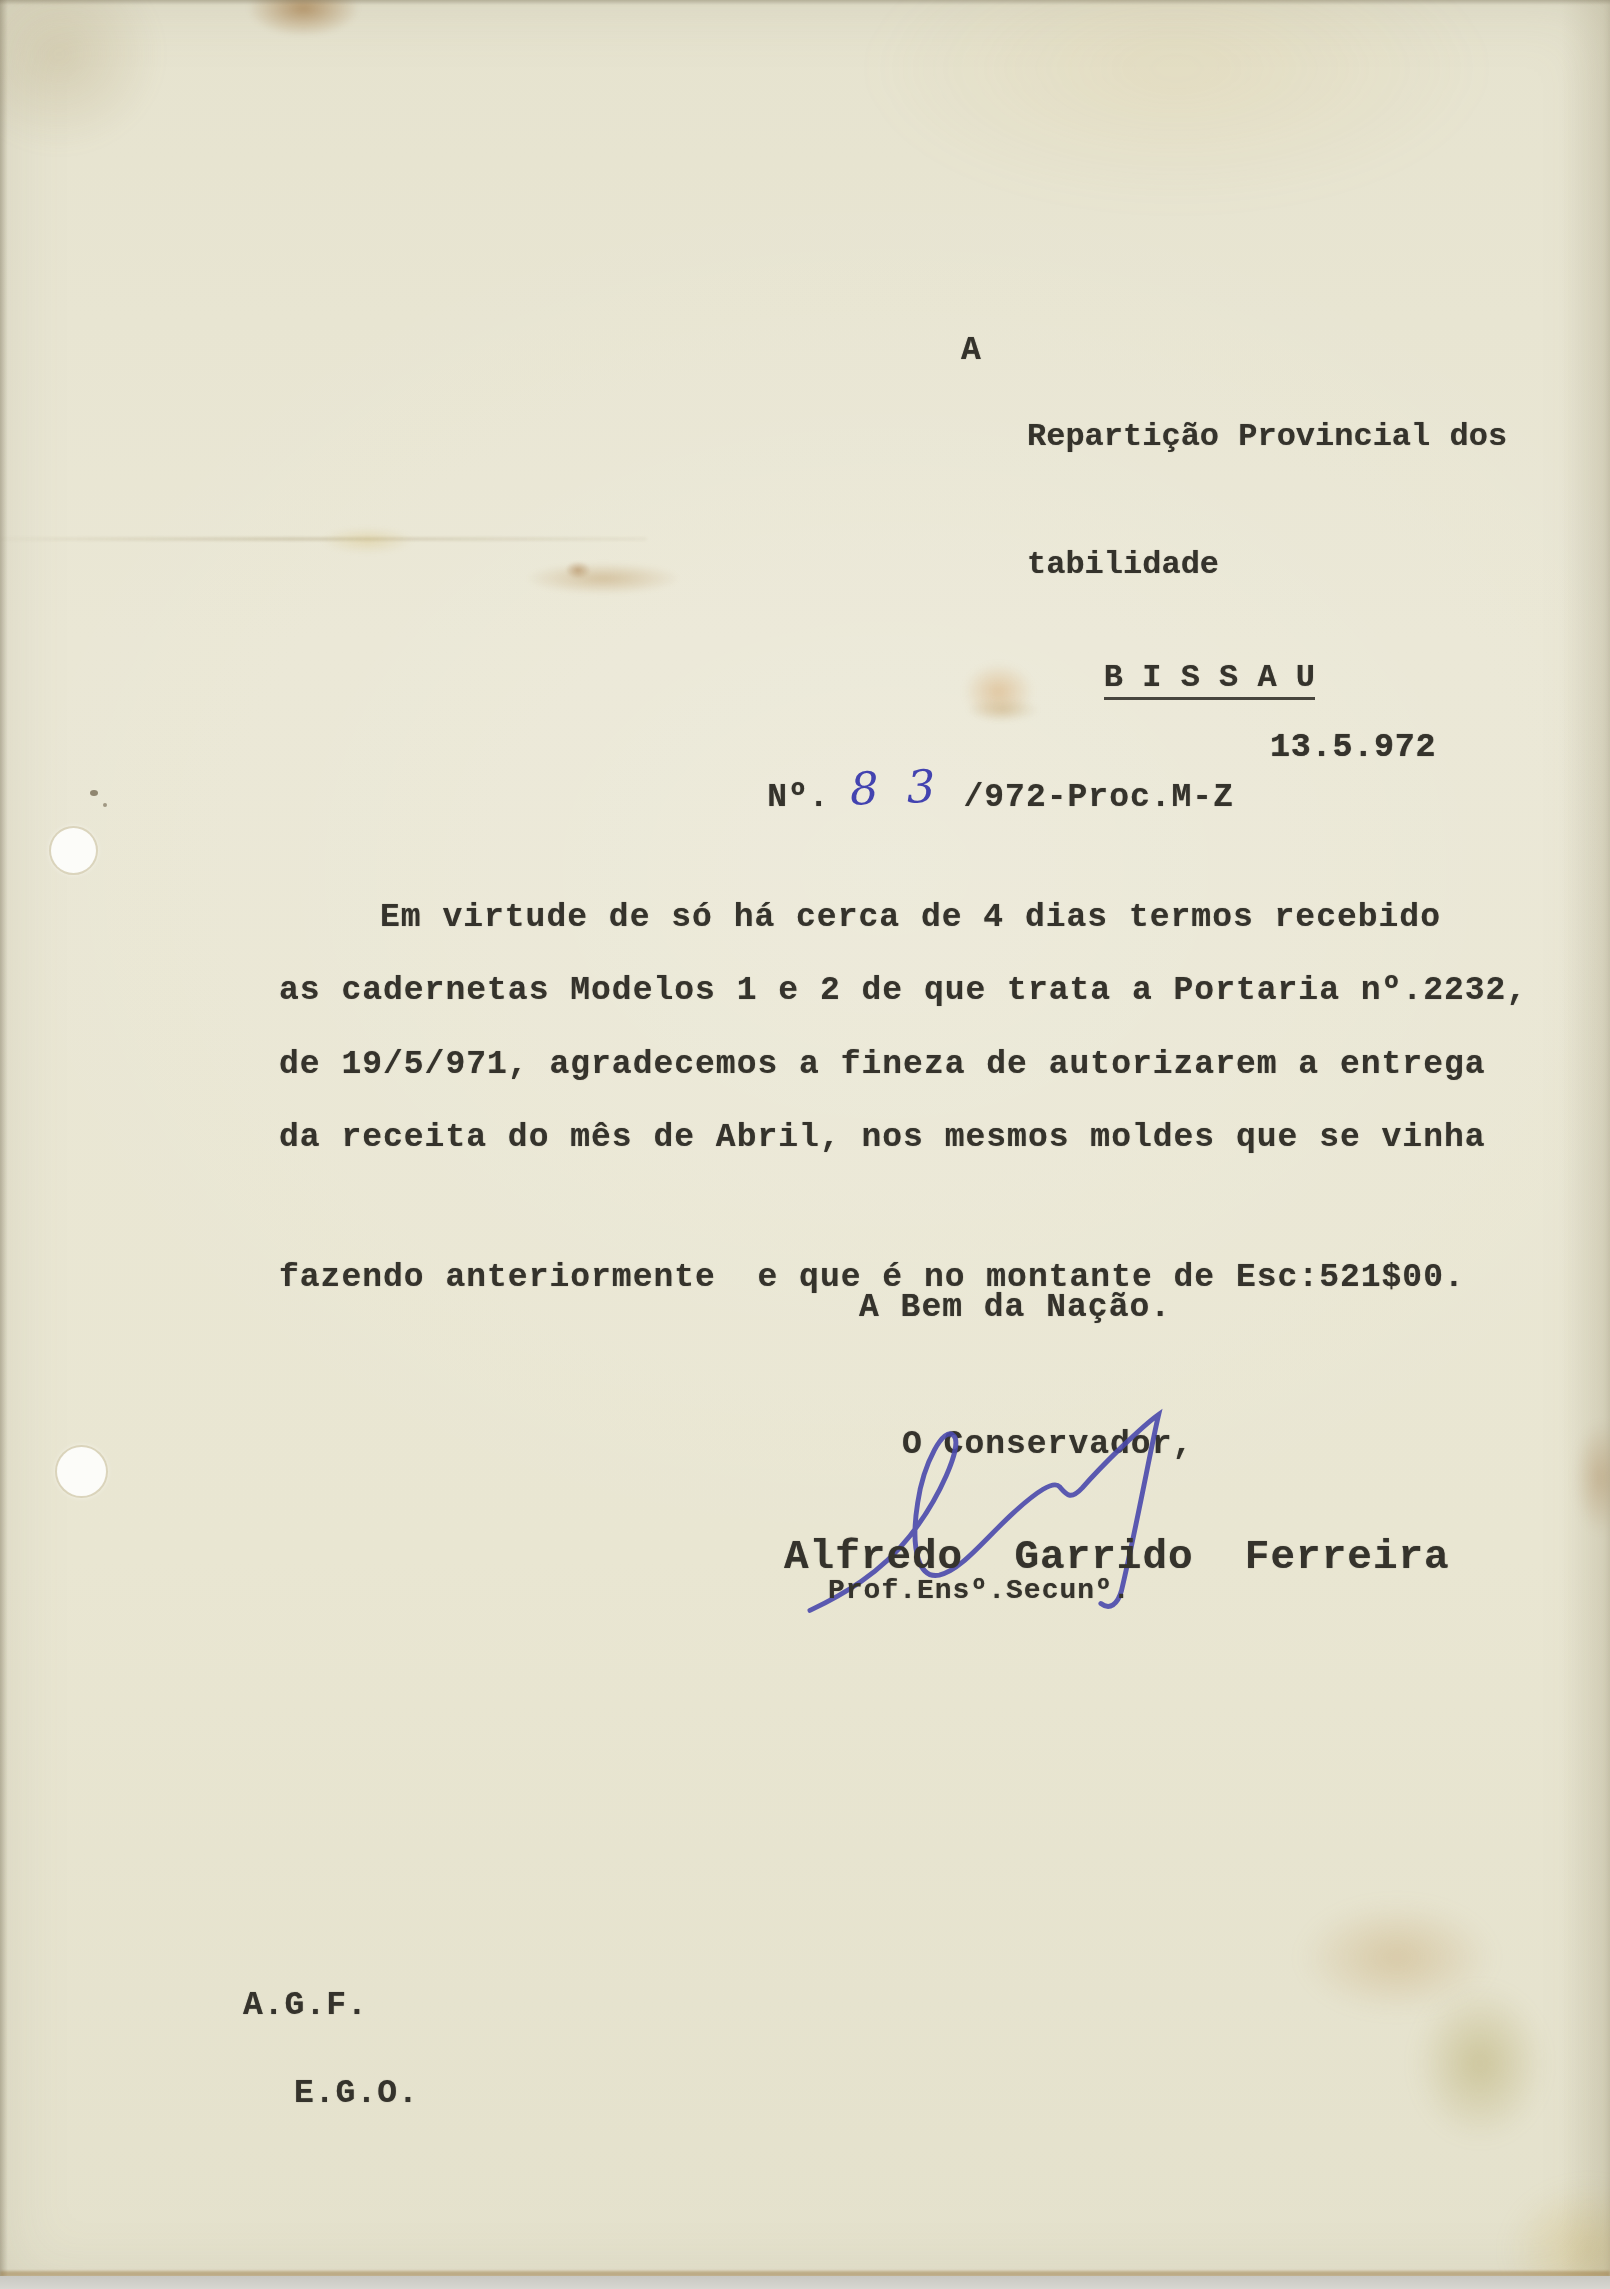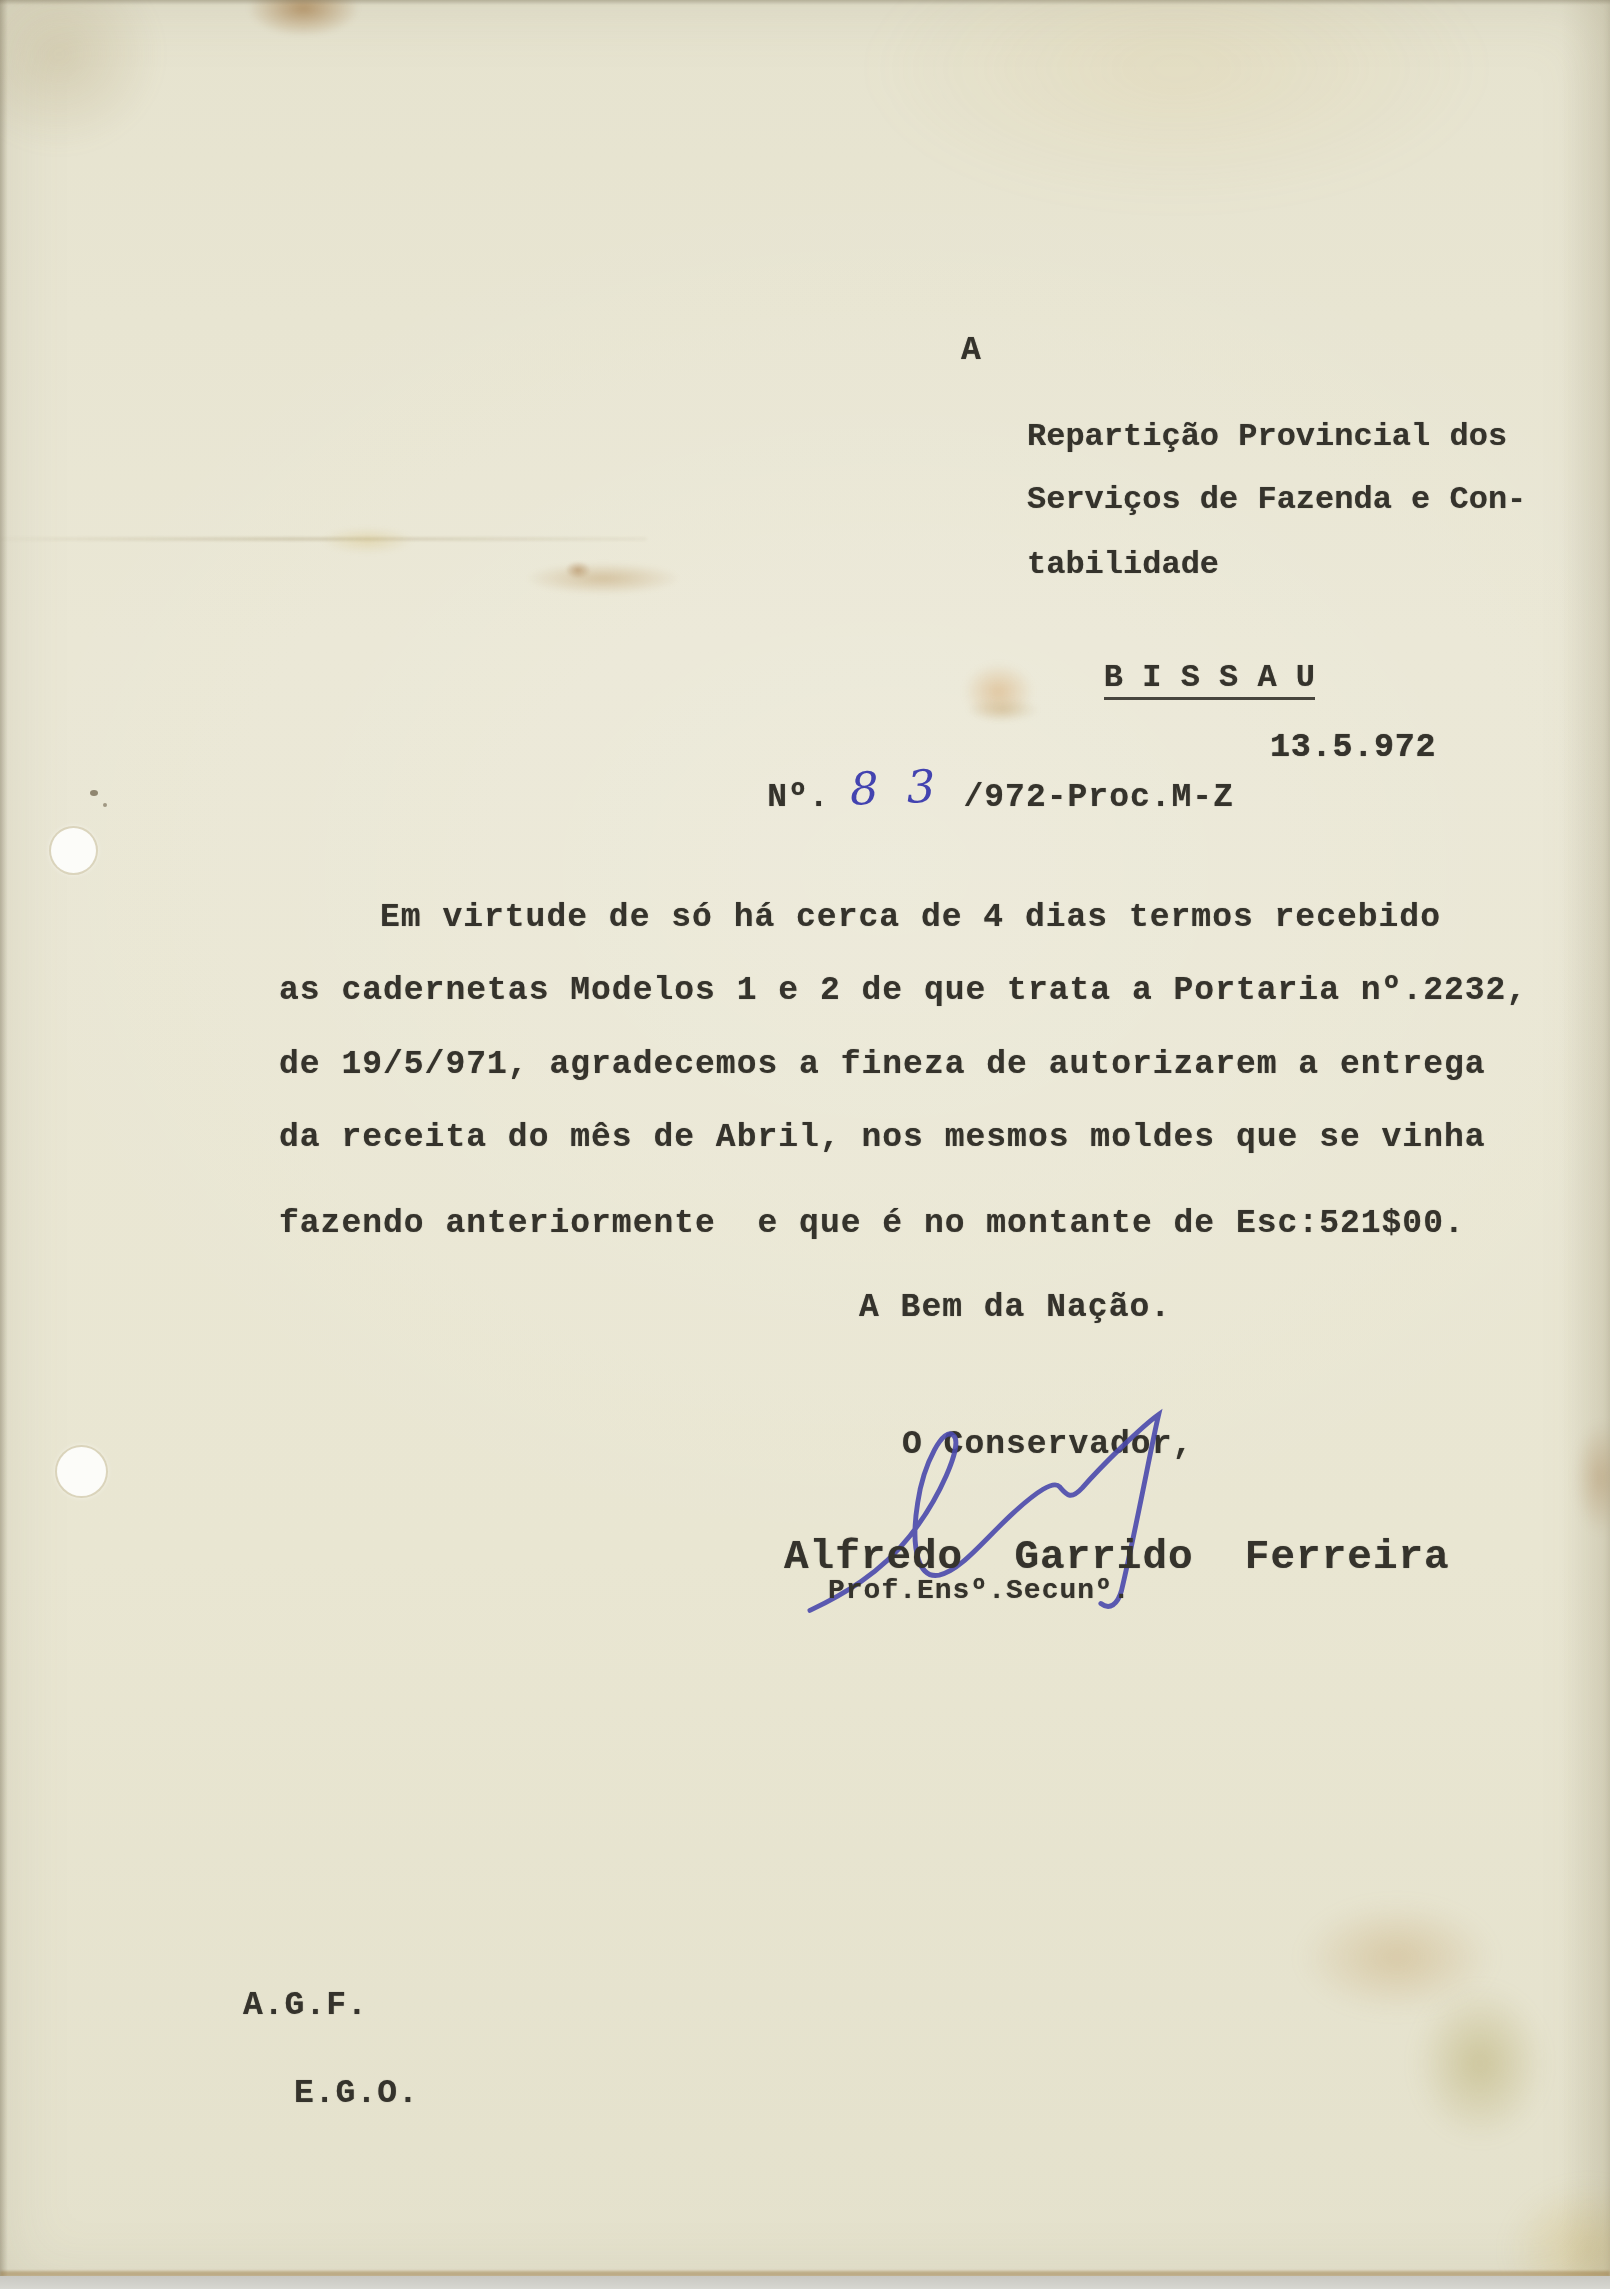--- a/index.html
+++ b/index.html
@@ -78,37 +78,36 @@
   <div class="edge" style="left:0; top:0; width:1610px; height:4.9px; background:linear-gradient(180deg, rgba(110,100,75,0.28), rgba(110,100,75,0));"></div>
   <div class="edge" style="left:0; top:2271px; width:1610px; height:5.9px; background:rgba(150,115,60,0.45); filter:blur(1px);"></div>
   <div class="edge" style="left:0; top:2276px; width:1610px; height:13.7px; background:linear-gradient(180deg, #c9c8c2, #d8d8d2);"></div>
 
   <div class="hole" style="left:51px; top:828px; width:45px; height:45px;"></div>
   <div class="hole" style="left:57px; top:1447px; width:49px; height:49px;"></div>
 
   <div class="tw" style="left:961px; top:333px;">A</div>
 
   <div class="tw hdr" style="left:1027px; top:419px;">Repartição Provincial dos</div>
-  <div class="tw hdr" style="left:1027px; top:482px;">Serviços de Fazenda e Con-</div>
   <div class="tw hdr" style="left:1027px; top:547px;">tabilidade</div>
 
   <div class="tw hdr" style="left:1027px; top:625px;">
     <span class="city-underline">B I S S A U</span>
   </div>
 
   <div class="tw" style="left:684px; top:730px;">
     <span>Nº. </span><span class="pen">8 3</span><span> /972-Proc.M-Z</span>
   </div>
   <div class="tw" style="left:1270px; top:730px; text-shadow:0 0 1px rgba(53,51,44,0.8), 0.5px 0 0 rgba(53,51,44,0.6);">13.5.972</div>
 
   <div class="tw" style="left:380px; top:900px;">Em virtude de só há cerca de 4 dias termos recebido</div>
   <div class="tw" style="left:279px; top:973px;">as cadernetas Modelos 1 e 2 de que trata a Portaria nº.2232,</div>
   <div class="tw" style="left:279px; top:1047px;">de 19/5/971, agradecemos a fineza de autorizarem a entrega</div>
   <div class="tw" style="left:279px; top:1120px;">da receita do mês de Abril, nos mesmos moldes que se vinha</div>
-  <div class="tw" style="left:279px; top:1206px;">fazendo anteriormente  e que é no montante de Esc:521$00.</div>
+  <div class="tw" style="left:279px; top:1260px;">fazendo anteriormente  e que é no montante de Esc:521$00.</div>
 
   <div class="tw" style="left:859px; top:1290px;">A Bem da Nação.</div>
 
   <div class="tw" style="left:902px; top:1427px;">O Conservador,</div>
 
   <svg class="sig-svg" width="441" height="240" viewBox="0 0 450 245">
     <path d="M 56 228
              C 90 212, 128 190, 158 152
              C 188 114, 212 60, 203 50
              C 193 38, 172 78, 166 118

